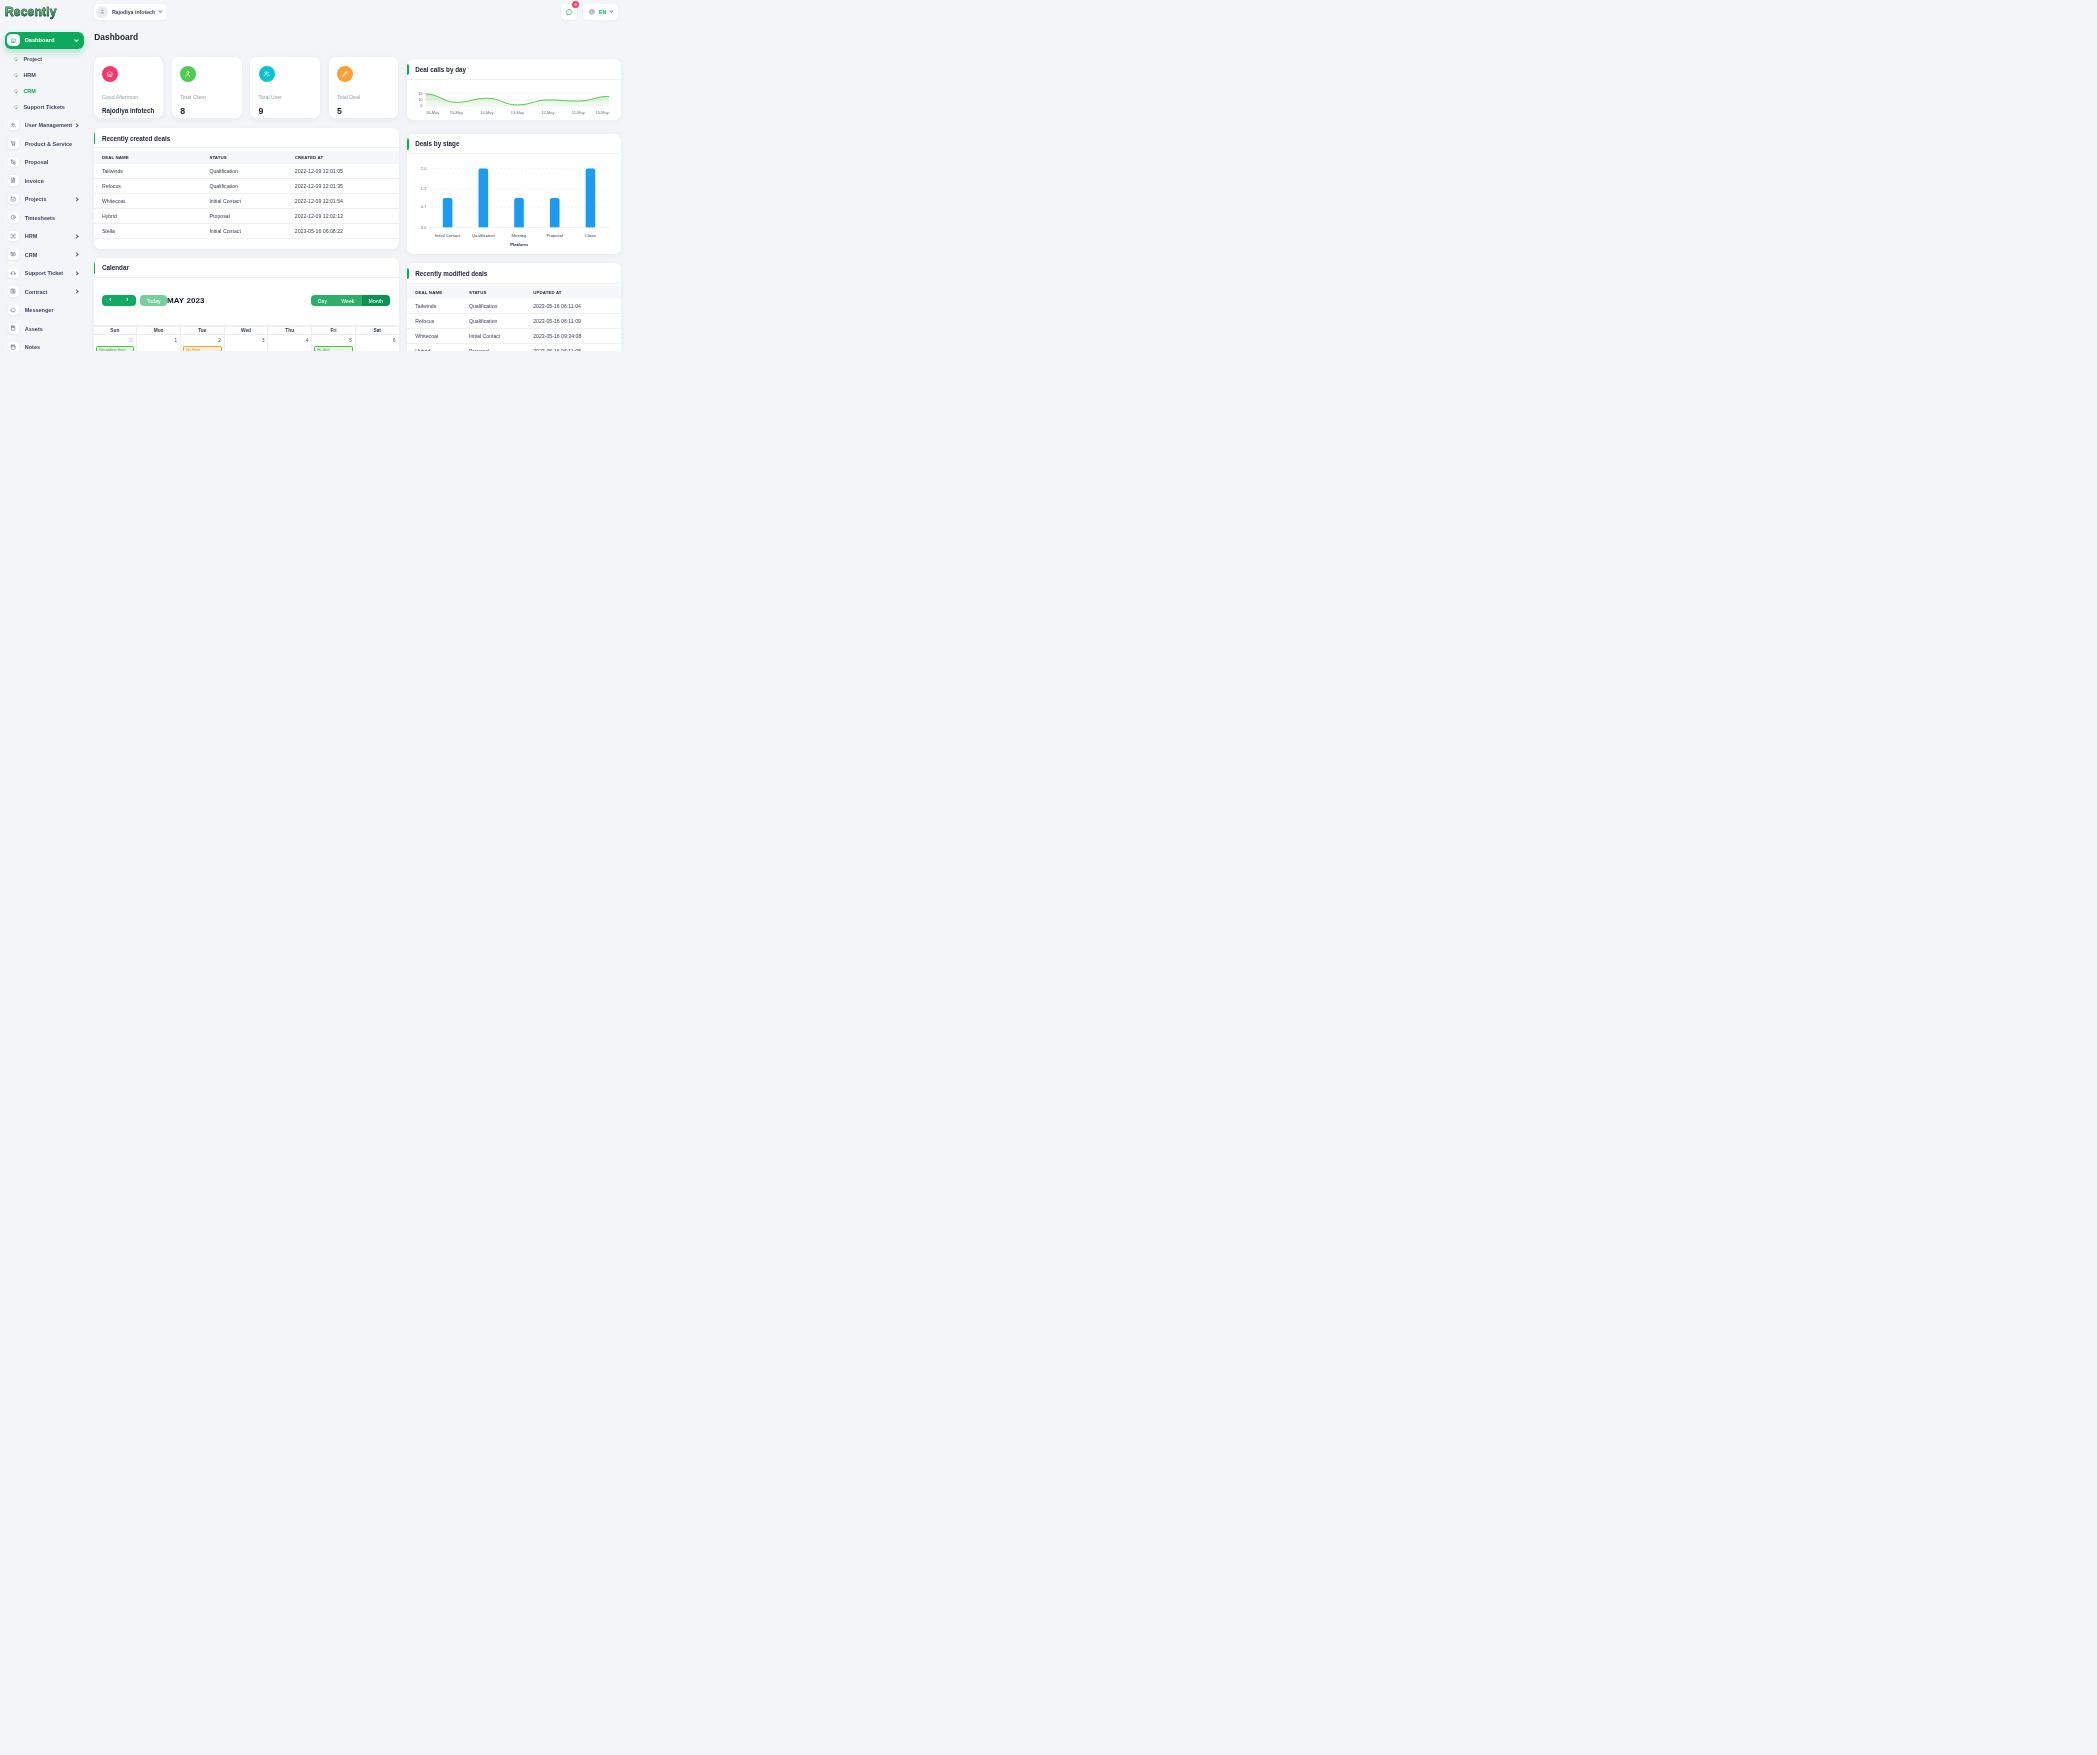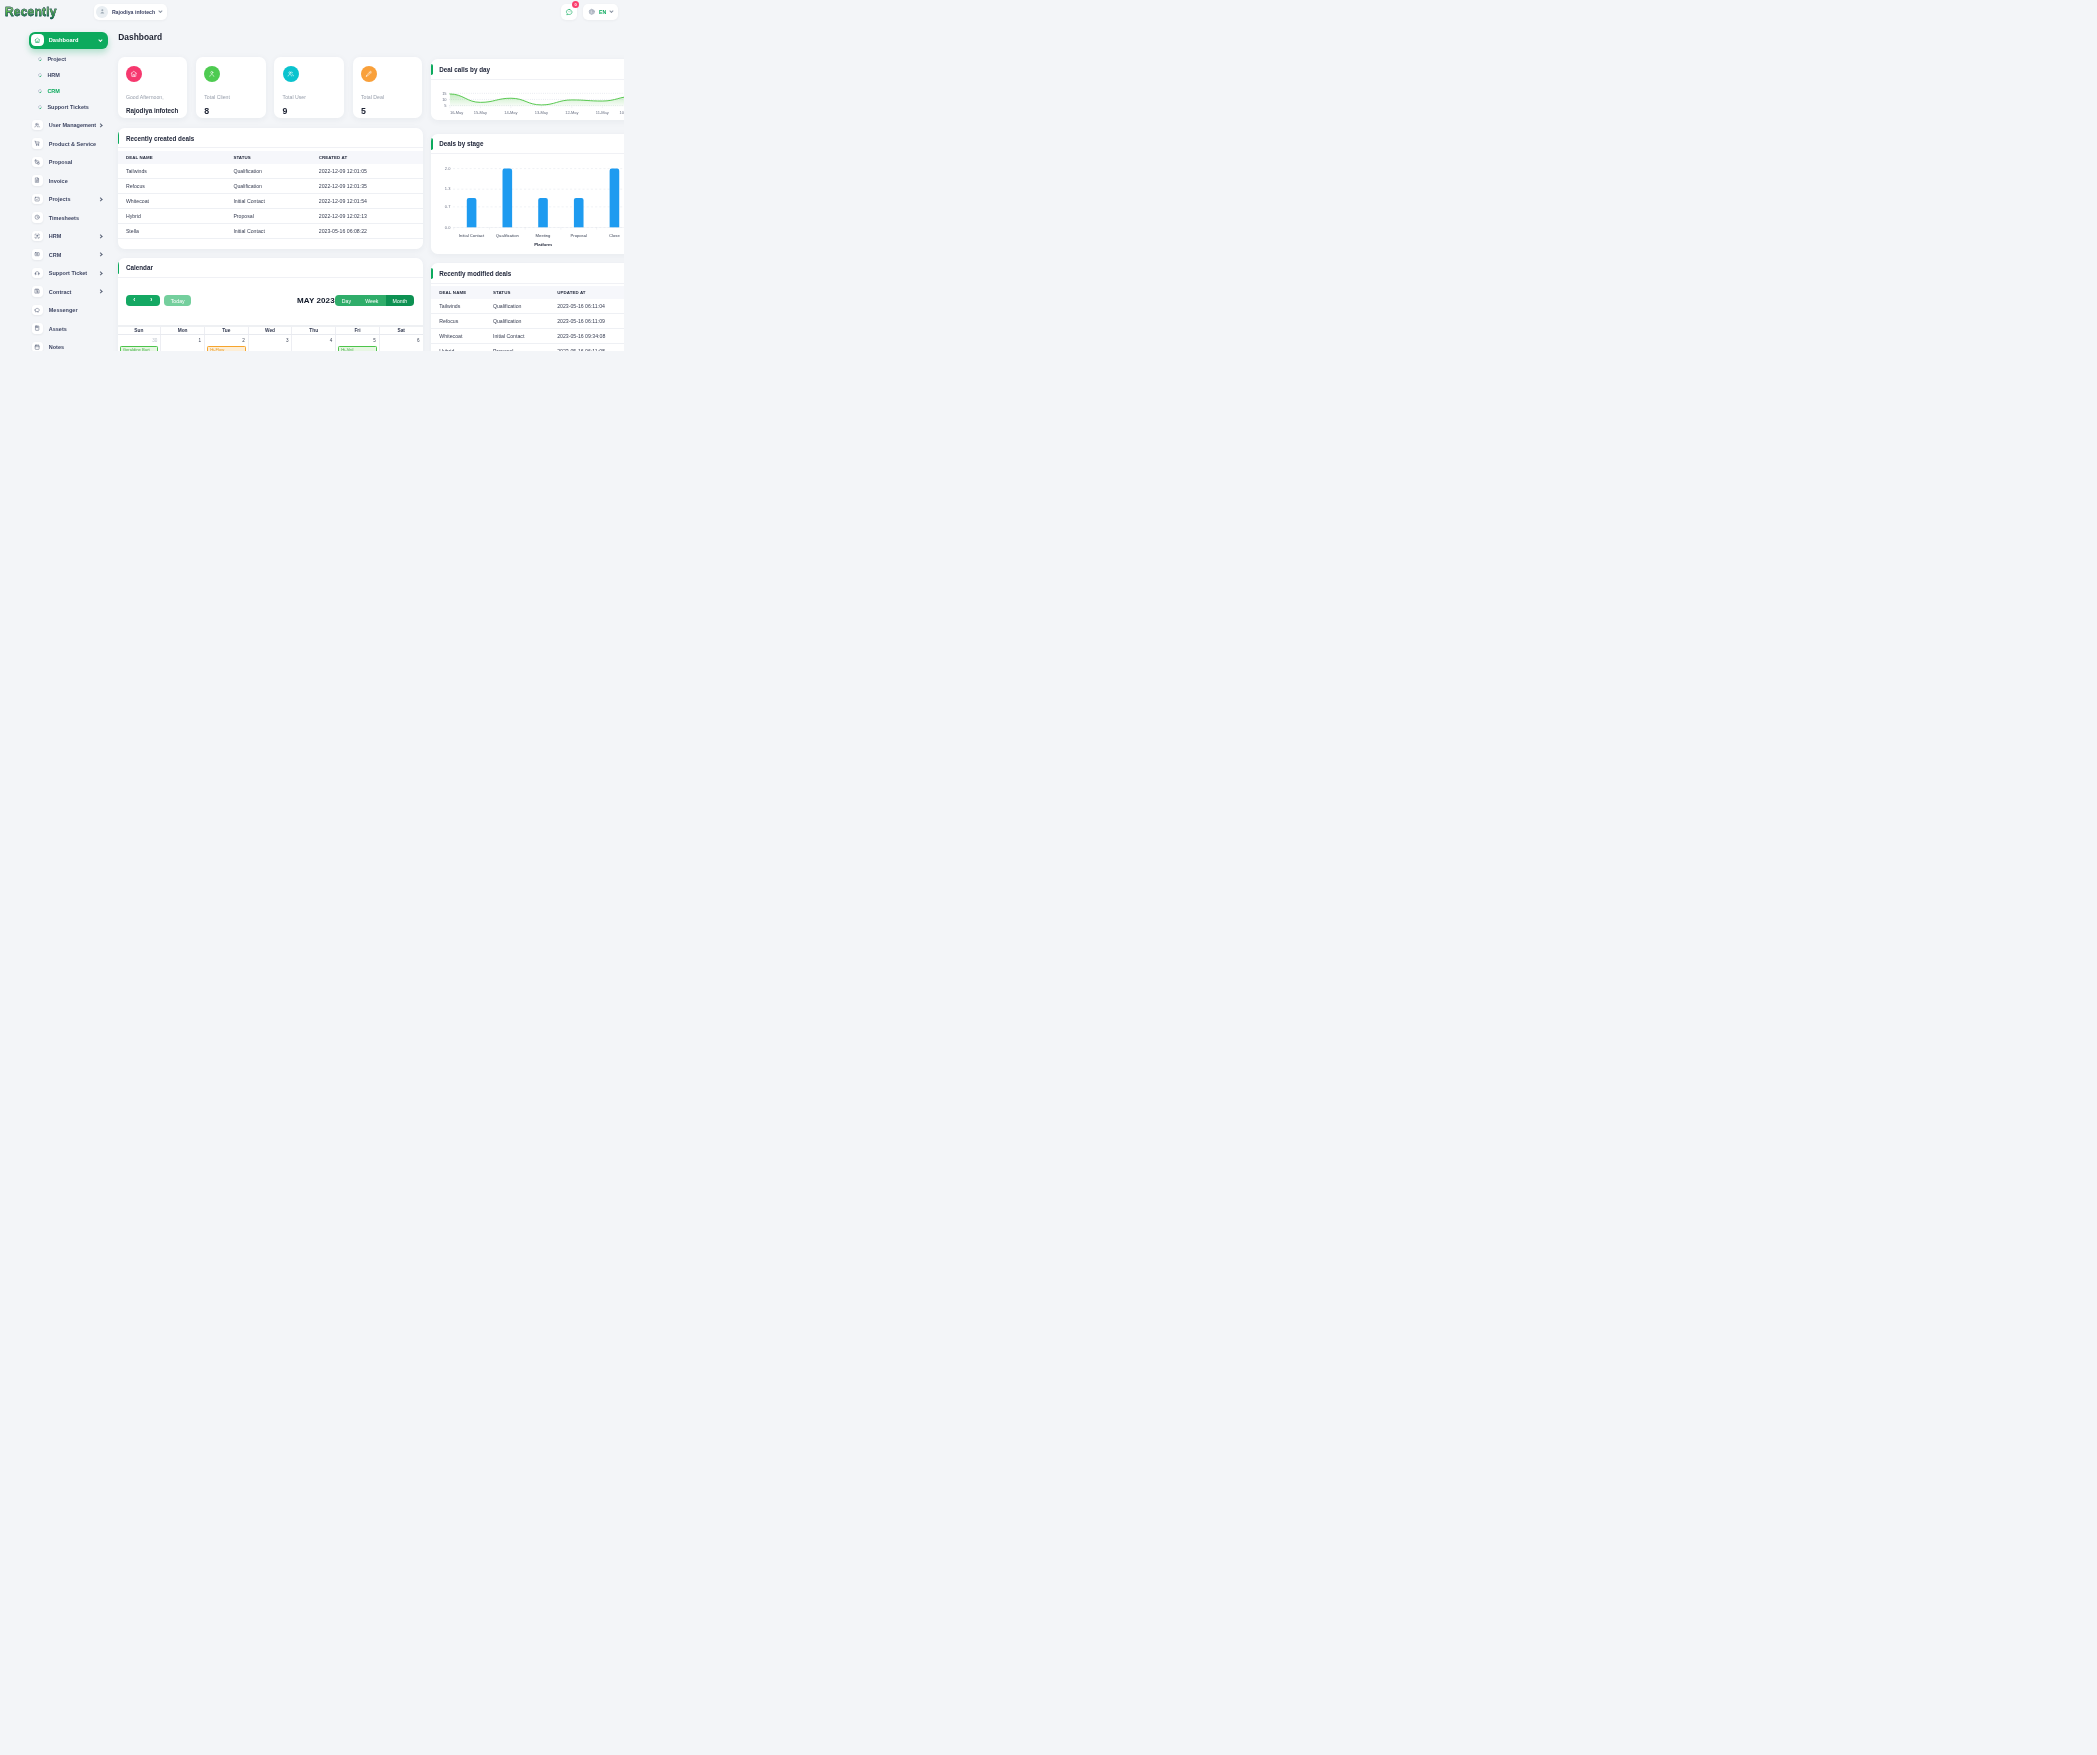--- a/index.html
+++ b/index.html
@@ -38,21 +38,21 @@
     display:flex; align-items:center; justify-content:center; }
   .lang-pill{ height:16.4px; border-radius:5px; background:#fff; display:flex; align-items:center;
     gap:3.4px; padding:0 5.5px; box-shadow:0 0.8px 2.5px rgba(30,40,60,.05); cursor:pointer; }
   .lang-pill .ic{ width:7.6px; height:7.6px; color:#9aa3b2; }
   .lang-code{ color:#0caa5d; font-weight:700; font-size:5.2px; }
   .chev{ width:2.9px; height:2.9px; border-right:0.8px solid #8b94a3; border-bottom:0.8px solid #8b94a3; display:inline-block; }
   .chev.down{ transform:rotate(45deg) translate(-0.4px,-0.4px); }
   .chev.right{ transform:rotate(-45deg); }
   .chev.white{ border-color:#fff; }
   
-  .layout{ display:flex;margin-left:24px; }
+  .layout{ display:flex; }
   .sidebar{ width:88px; flex:0 0 88px; padding:8px 4.2px 0 5px; }
   .main{ flex:1; padding:2.5px 2.9px 0 5.5px; }
   
   .dash-btn{ height:17px; background:#0caa5d; border-radius:5.9px; display:flex; align-items:center;
     box-shadow:0 3.4px 6.7px rgba(12,170,93,.28); cursor:pointer; padding:0 5.9px 0 2.1px; }
   .dash-ic{ width:12.6px; height:12.6px; background:#fff; border-radius:4.2px; display:flex; align-items:center; justify-content:center; color:#0caa5d; }
   .dash-ic .ic{ width:6.7px; height:6.7px; }
   .dash-label{ color:#fff; font-size:5.7px; font-weight:700; margin-left:5px; flex:1; }
   .sub-list{ list-style:none; margin-top:2.5px; }
   .sub-item{ height:16px; display:flex; align-items:center; padding-left:9.2px; cursor:pointer;
@@ -100,21 +100,21 @@
   .area-card{ height:61px; overflow:hidden; }
   .bar-card{ margin-top:13.4px; height:120px; overflow:hidden; }
   
   .cal-card{ margin-top:8.8px; height:176px; overflow:hidden; }
   .cal-toolbar{ display:flex; align-items:center; padding:0 8.4px; margin-top:16.4px; }
   .nav-group{ display:flex; background:#14a863; border-radius:3.8px; overflow:hidden; height:11.7px; }
   .nav-btn{ width:17px; color:#fff; display:flex; align-items:center; justify-content:center;
     font-size:6.3px; font-weight:700; cursor:pointer; line-height:1; }
   .today-btn{ margin-left:4.6px; height:11.7px; padding:0 6.3px; background:#74cf9d; color:#fff;
     border-radius:3.8px; font-size:5.2px; display:flex; align-items:center; cursor:pointer; }
-  .cal-title{ flex:1; text-align:right; font-size:8px; font-weight:800; color:#101828; letter-spacing:0.1px; }
+  .cal-title{ flex:1; text-align:left; font-size:8px; font-weight:800; color:#101828; letter-spacing:0.1px; }
   .view-group{ display:flex; border-radius:3.8px; overflow:hidden; height:11.7px; }
   .view-btn{ padding:0 7.1px; background:#2fad6a; color:#fff; font-size:5.2px; display:flex; align-items:center; cursor:pointer; }
   .view-btn.active{ background:#0d9152; }
   .cal-grid{ margin-top:19px; border-top:2.1px solid #eef0f3; }
   .cal-weekdays{ display:flex; border-bottom:0.4px solid #e8eaef; }
   .cal-weekday{ flex:1; text-align:center; font-size:4.8px; font-weight:700; color:#323950;
     padding:0.8px 0 1.3px; border-right:0.4px solid #edeef3; }
   .cal-weekday:last-child{ border-right:none; }
   .cal-cells{ display:flex; height:96px; }
   .cal-cell{ flex:1; border-right:0.4px solid #edeef3; padding-top:0.8px; }

